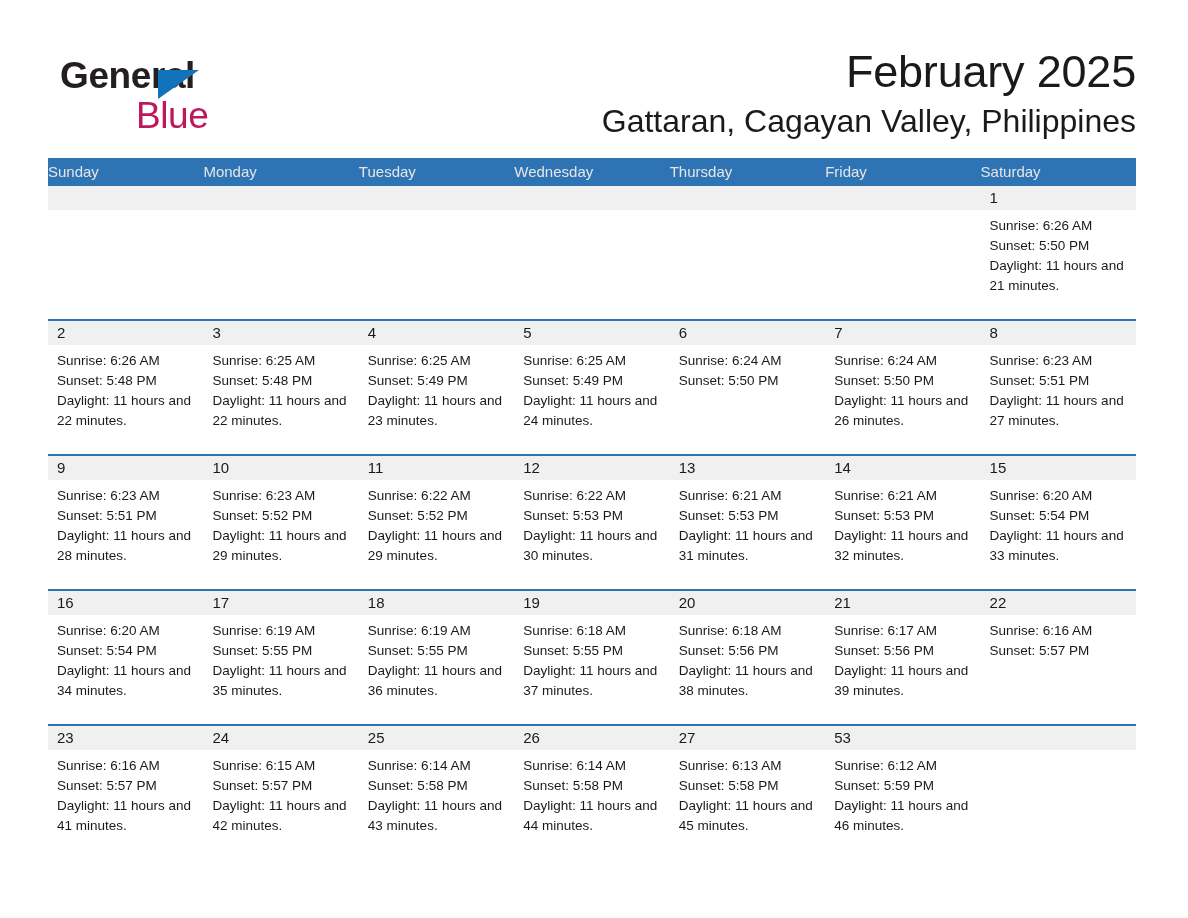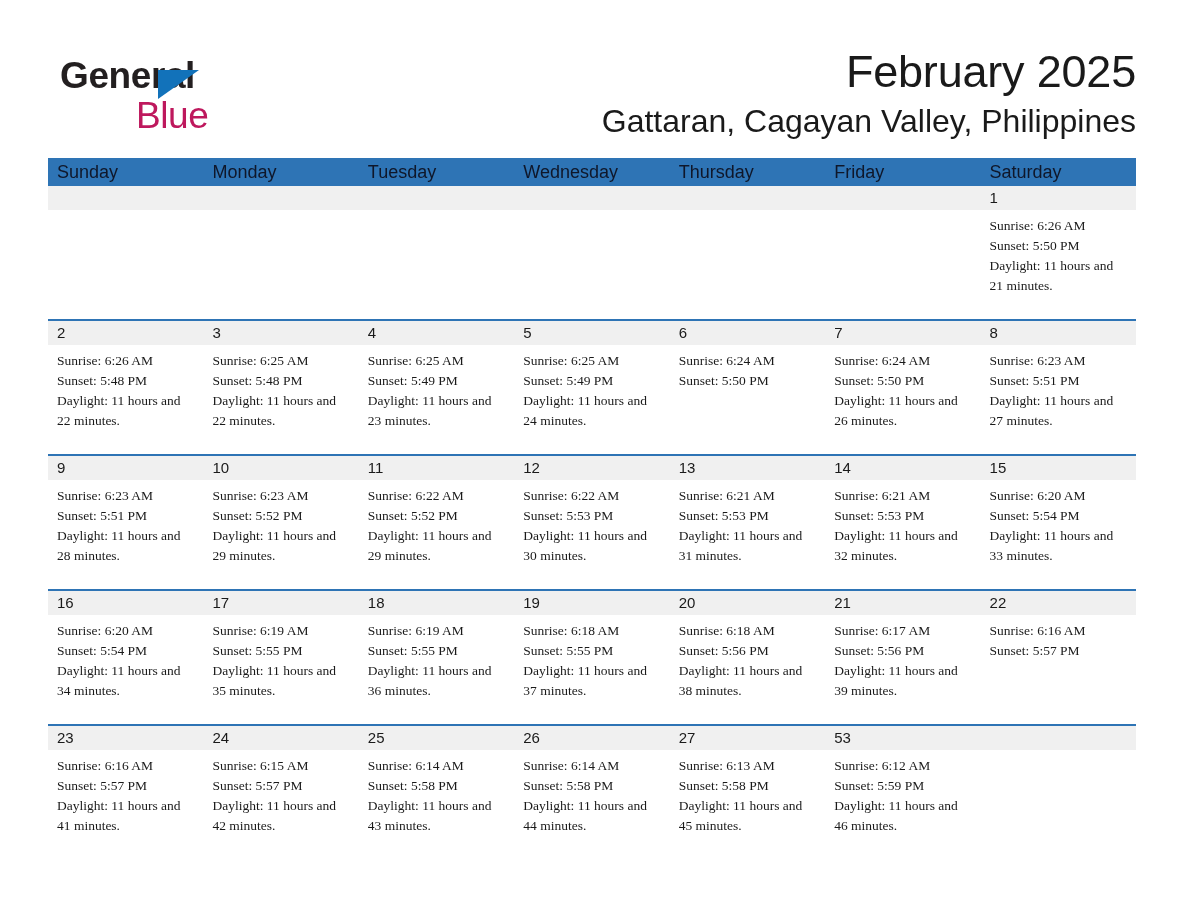--- a/index.html
+++ b/index.html
@@ -83,24 +83,23 @@
     left: 48px; top: 158px;
     width: 1088px;
   }
   .weekdays {
     display: grid;
     grid-template-columns: repeat(7, 1fr);
     background: #2e74b5;
     height: 28px;
   }
   .weekday {
-    color: #0f172a;
-    font-size: 18px;
+    color: #e5e5e5;
+    font-size: 15px;
     line-height: 28px;
-    padding-left: 9px;
     white-space: nowrap;
     overflow: hidden;
   }
   .week {
     display: grid;
     grid-template-columns: repeat(7, 1fr);
     border-top: 2px solid #2e74b5;
   }
   .week.first { border-top: none; }
   .cell {
@@ -117,21 +116,20 @@
     color: #1a1a1a;
     line-height: 24px;
     padding-left: 9px;
   }
   .cell.empty .daynum { background: #f0f0f0; }
   .cell .info {
     padding: 6px 9px 0 9px;
     font-size: 13.5px;
     line-height: 20px;
     color: #1a1a1a;
-    font-family: Liberation Serif, serif;
   }
   .cell .info div { white-space: nowrap; }
   .cell .info .daylight { white-space: normal; }
 </style>
 </head>
 <body>
 
 <div class="page">
 
   <div class="header">

